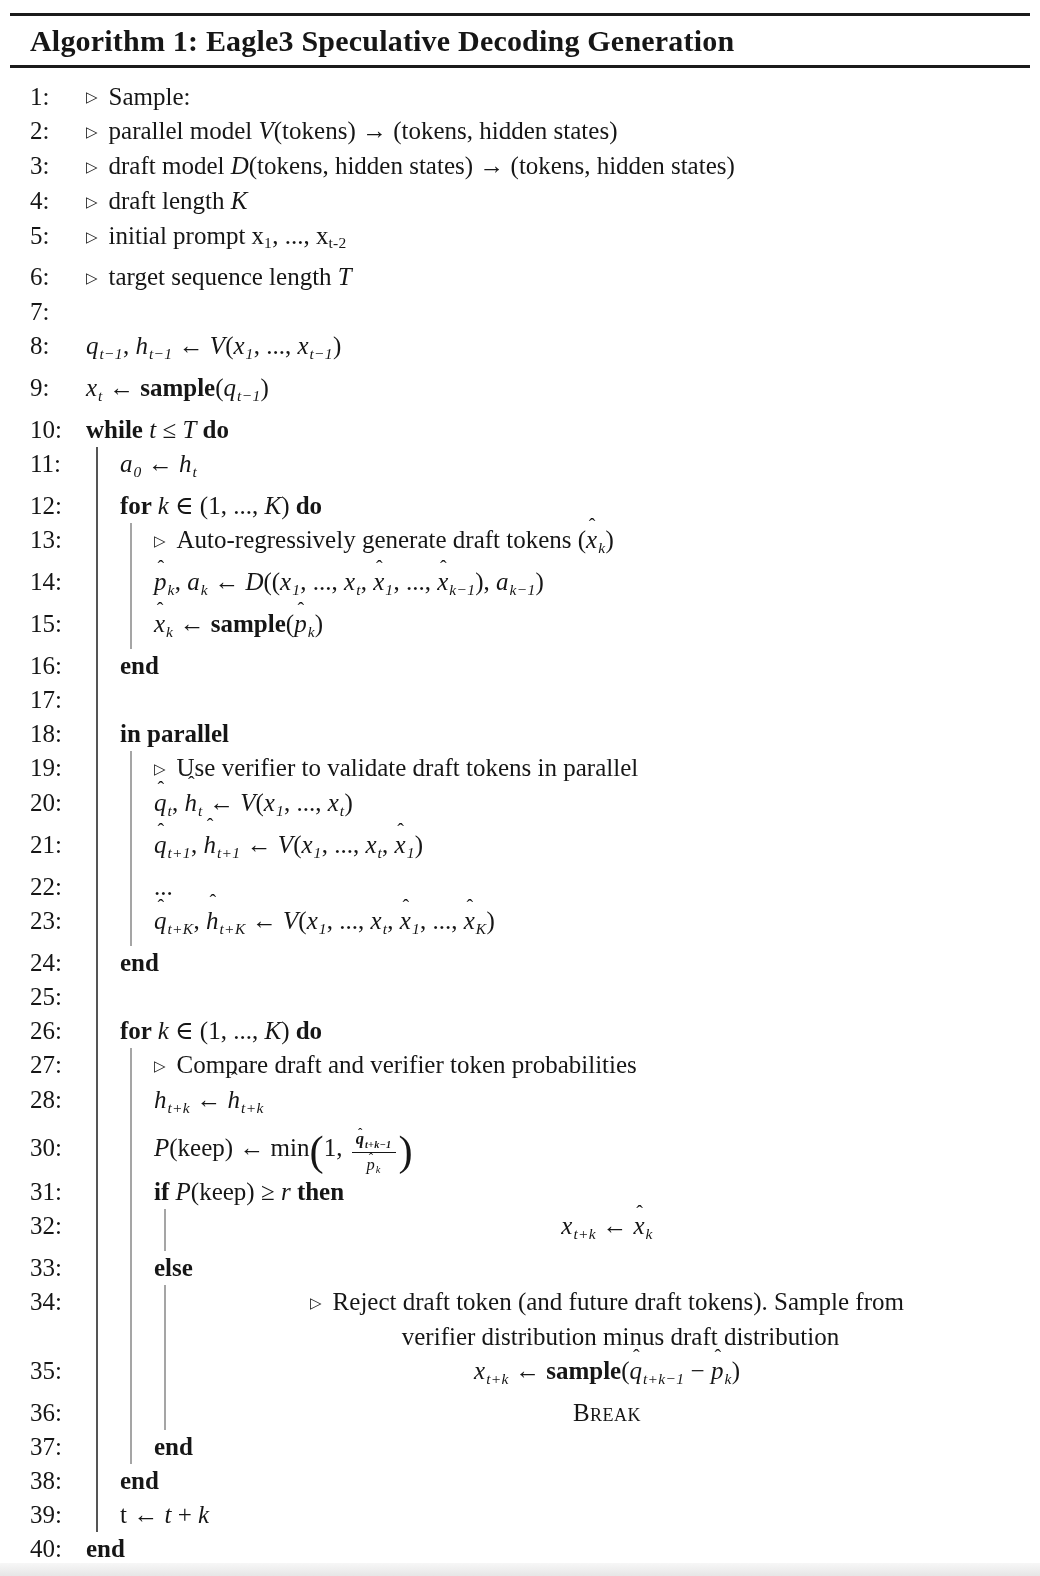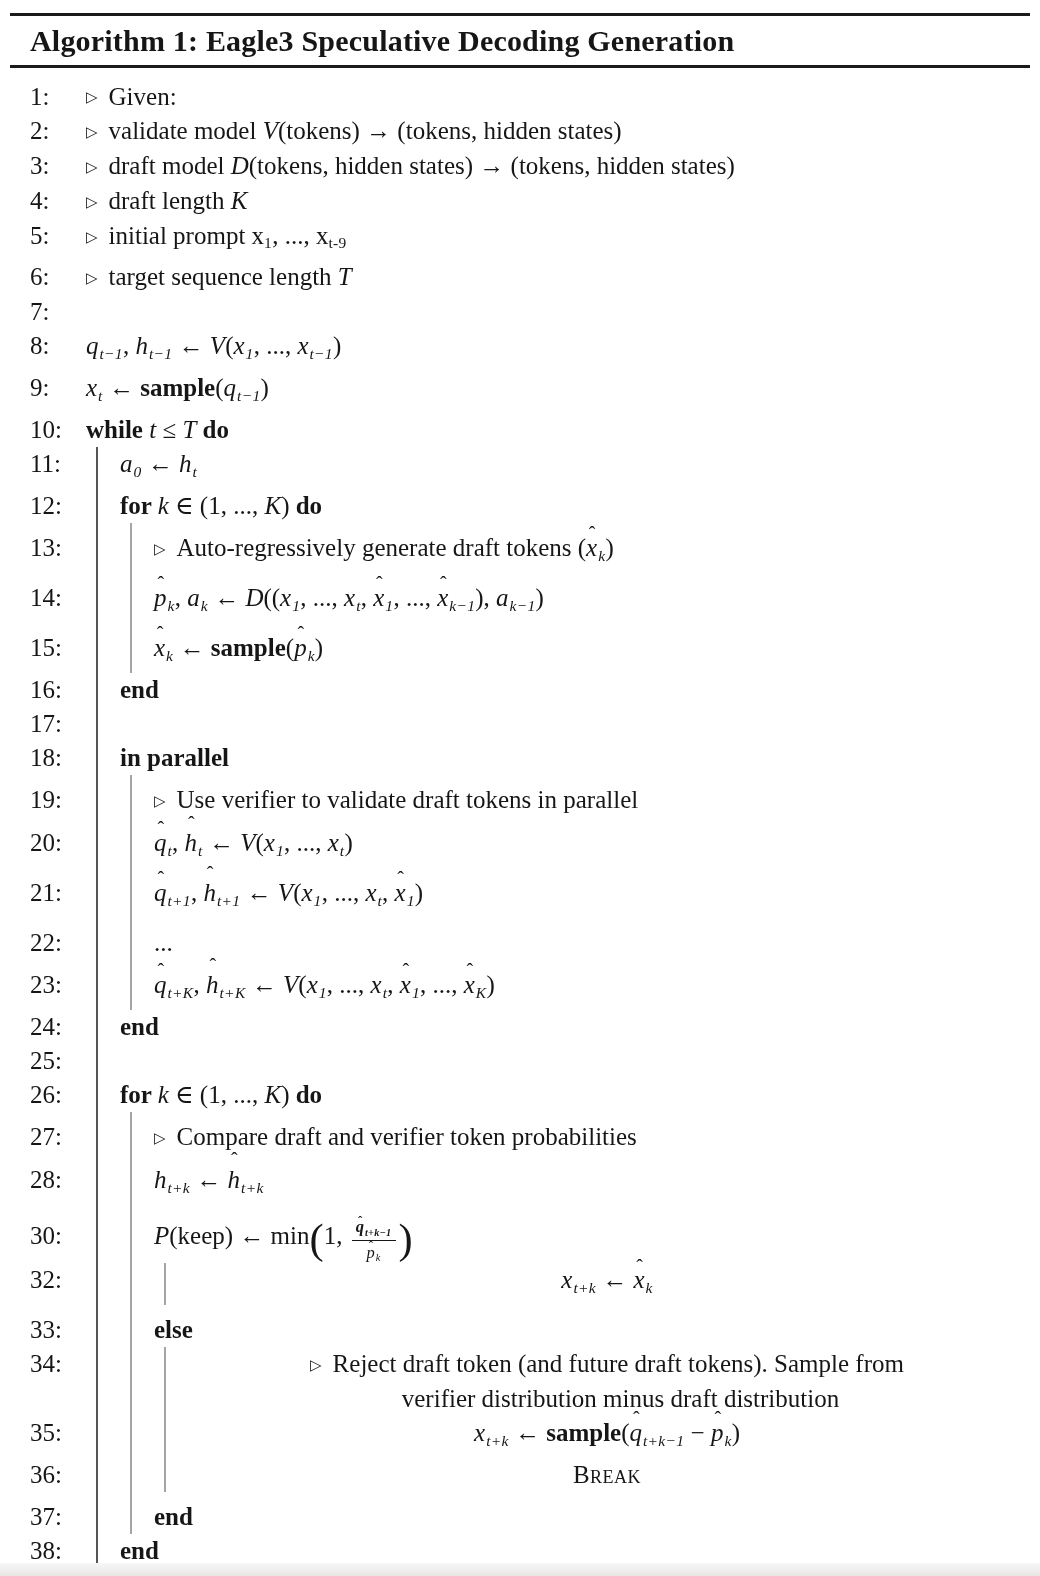--- a/index.html
+++ b/index.html
@@ -8,21 +8,21 @@
   .rule{height:3px;background:#1b1b1b;margin:0 10px;}
   .rule-top{margin-top:13px;}
   .rule-mid{height:2.5px;}
   .algo-title{font-weight:700;font-size:30px;padding:8px 10px 7px 30px;letter-spacing:0.2px;}
   .algo-body{padding:12px 14px 10px 0;font-size:25px;}
   .line{display:flex;align-items:baseline;min-height:34px;line-height:34px;padding-left:30px;position:relative;}
   .num{flex:0 0 56px;line-height:34px;}
   .content{flex:1;}
   .lvl0{padding-left:0;}
   .lvl1{padding-left:34px;}
-  .lvl2{padding-left:68px;margin-top:8px;}
+  .lvl2{padding-left:68px;}
   .lvl3{padding-left:102px;text-align:center;}
   .guide{position:absolute;top:0;bottom:0;width:0;border-left:2px solid #a5a5a5;}
   .guide.g0{border-color:#555555;}
   .segs{display:inline;}
   .hang .segs{display:block;padding-left:27px;text-indent:-27px;}
   .sg-txt{}
   .sg-kw{font-weight:700;}
   .sg-it{font-style:italic;}
   .sg-sub{font-style:italic;font-size:0.62em;vertical-align:-0.32em;margin-left:1px;letter-spacing:0.3px;}
   .sg-subr{font-size:0.62em;vertical-align:-0.28em;letter-spacing:0.3px;}
@@ -40,37 +40,37 @@
 </head>
 <body>
 
 <div class="page">
   <div class="rule rule-top"></div>
   <div class="algo-title">Algorithm 1: Eagle3 Speculative Decoding Generation</div>
   <div class="rule rule-mid"></div>
   <div class="algo-body" id="algo-lines">
       <div class="line">
         <span class="num">1:</span>
-        <span class="content lvl0"><span class="segs"><span class="sg-tri">▷</span><span class="sg-txt">Given:</span></span></span>
+        <span class="content lvl0"><span class="segs"><span class="sg-tri">▷</span><span class="sg-txt">Sample:</span></span></span>
       </div>
       <div class="line">
         <span class="num">2:</span>
-        <span class="content lvl0"><span class="segs"><span class="sg-tri">▷</span><span class="sg-txt">validate model </span><span class="sg-it">V</span><span class="sg-txt">(tokens) → (tokens, hidden states)</span></span></span>
+        <span class="content lvl0"><span class="segs"><span class="sg-tri">▷</span><span class="sg-txt">parallel model </span><span class="sg-it">V</span><span class="sg-txt">(tokens) → (tokens, hidden states)</span></span></span>
       </div>
       <div class="line">
         <span class="num">3:</span>
         <span class="content lvl0"><span class="segs"><span class="sg-tri">▷</span><span class="sg-txt">draft model </span><span class="sg-it">D</span><span class="sg-txt">(tokens, hidden states) → (tokens, hidden states)</span></span></span>
       </div>
       <div class="line">
         <span class="num">4:</span>
         <span class="content lvl0"><span class="segs"><span class="sg-tri">▷</span><span class="sg-txt">draft length </span><span class="sg-it">K</span></span></span>
       </div>
       <div class="line">
         <span class="num">5:</span>
-        <span class="content lvl0"><span class="segs"><span class="sg-tri">▷</span><span class="sg-txt">initial prompt x</span><span class="sg-subr">1</span><span class="sg-txt">, ..., x</span><span class="sg-subr">t-9</span></span></span>
+        <span class="content lvl0"><span class="segs"><span class="sg-tri">▷</span><span class="sg-txt">initial prompt x</span><span class="sg-subr">1</span><span class="sg-txt">, ..., x</span><span class="sg-subr">t-2</span></span></span>
       </div>
       <div class="line">
         <span class="num">6:</span>
         <span class="content lvl0"><span class="segs"><span class="sg-tri">▷</span><span class="sg-txt">target sequence length </span><span class="sg-it">T</span></span></span>
       </div>
       <div class="line">
         <span class="num">7:</span>
         <span class="content lvl0"><span class="segs"></span></span>
       </div>
       <div class="line">
@@ -183,20 +183,26 @@
         <span class="num">28:</span>
         <i class="guide g0" style="left: 96px;"></i>
         <i class="guide g1" style="left: 130px;"></i>
         <span class="content lvl2"><span class="segs"><span class="sg-it">h</span><span class="sg-sub">t+k</span><span class="sg-txt"> ← </span><span class="sg-it hat hat-tall">h</span><span class="sg-sub">t+k</span></span></span>
       </div>
       <div class="line">
         <span class="num">30:</span>
         <i class="guide g0" style="left: 96px;"></i>
         <i class="guide g1" style="left: 130px;"></i>
         <span class="content lvl2"><span class="segs"><span class="sg-it">P</span><span class="sg-txt">(keep) ← min</span><span class="sg-big">(</span><span class="sg-txt">1, </span><span class="frac"><span class="frac-n"><span class="sg-it hat">q</span><span class="sg-sub">t+k−1</span></span><span class="frac-d"><span class="sg-it hat">p</span><span class="sg-sub">k</span></span></span><span class="sg-big">)</span></span></span>
+      </div>
+      <div class="line">
+        <span class="num">31:</span>
+        <i class="guide g0" style="left: 96px;"></i>
+        <i class="guide g1" style="left: 130px;"></i>
+        <span class="content lvl2"><span class="segs"><span class="sg-kw">if </span><span class="sg-it">P</span><span class="sg-txt">(keep) ≥ </span><span class="sg-it">r</span><span class="sg-kw"> then</span></span></span>
       </div>
       <div class="line">
         <span class="num">32:</span>
         <i class="guide g0" style="left: 96px;"></i>
         <i class="guide g1" style="left: 130px;"></i>
         <i class="guide g2" style="left: 164px;"></i>
         <span class="content lvl3"><span class="segs"><span class="sg-it">x</span><span class="sg-sub">t+k</span><span class="sg-txt"> ← </span><span class="sg-it hat">x</span><span class="sg-sub">k</span></span></span>
       </div>
       <div class="line">
         <span class="num">33:</span>

